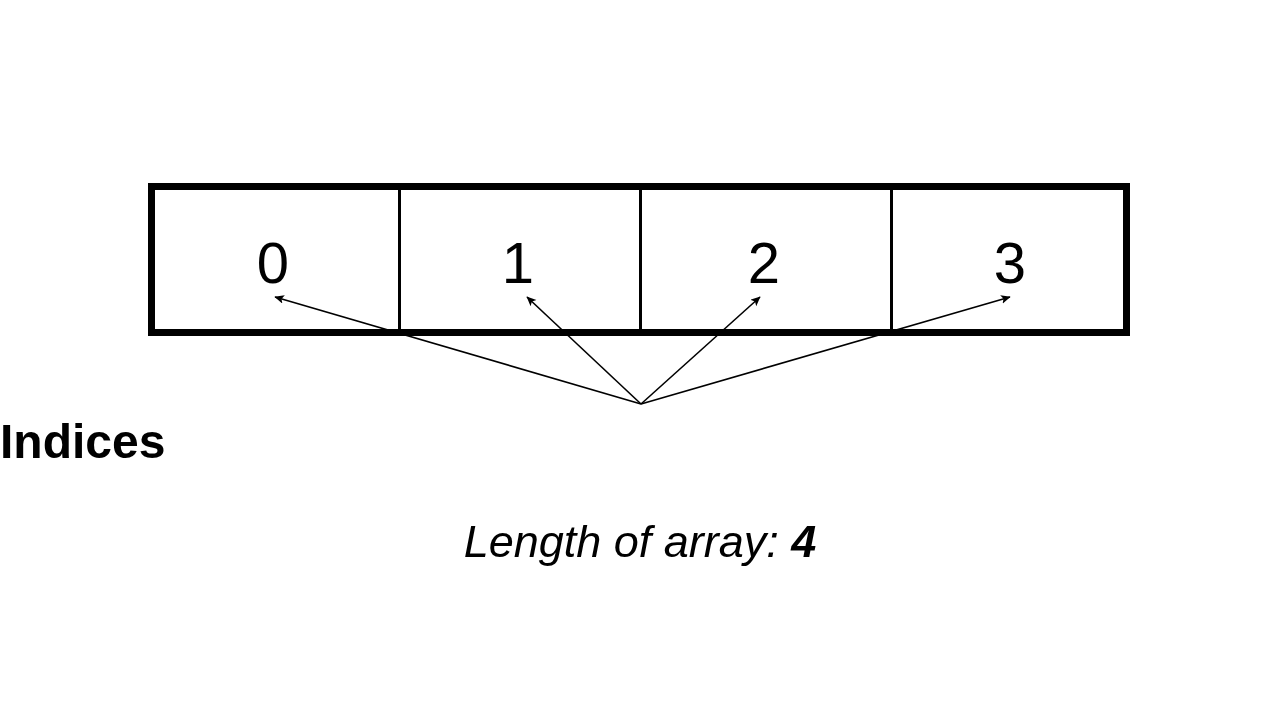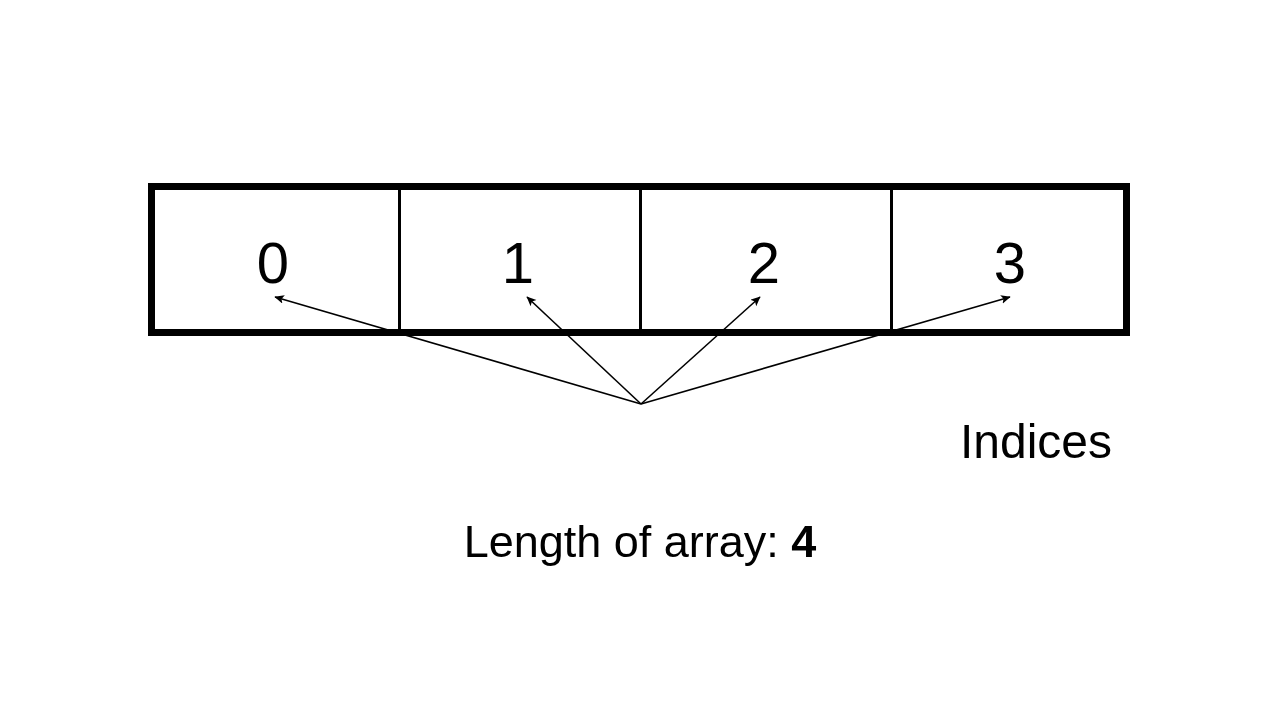--- a/index.html
+++ b/index.html
@@ -54,35 +54,36 @@
     height: 720px;
     pointer-events: none;
   }
 
   
   #indices-caption {
     position: absolute;
     left: 0;
     top: 414px;
     width: 1112px;
-    text-align: right;
+    text-align: left;
     font-size: 48px;
     line-height: 1.15;
-    font-weight: 400;
+    font-weight: 700;
     letter-spacing: 0px;
   }
   #length-caption {
     position: absolute;
     left: 0;
     top: 516px;
     width: 1280px;
     text-align: center;
     font-size: 45px;
     line-height: 1.15;
     font-weight: 400;
+    font-style: italic;
   }
   #length-caption .value {
     font-weight: 700;
   }
 </style>
 </head>
 <body>
 
 <div id="canvas">
 

